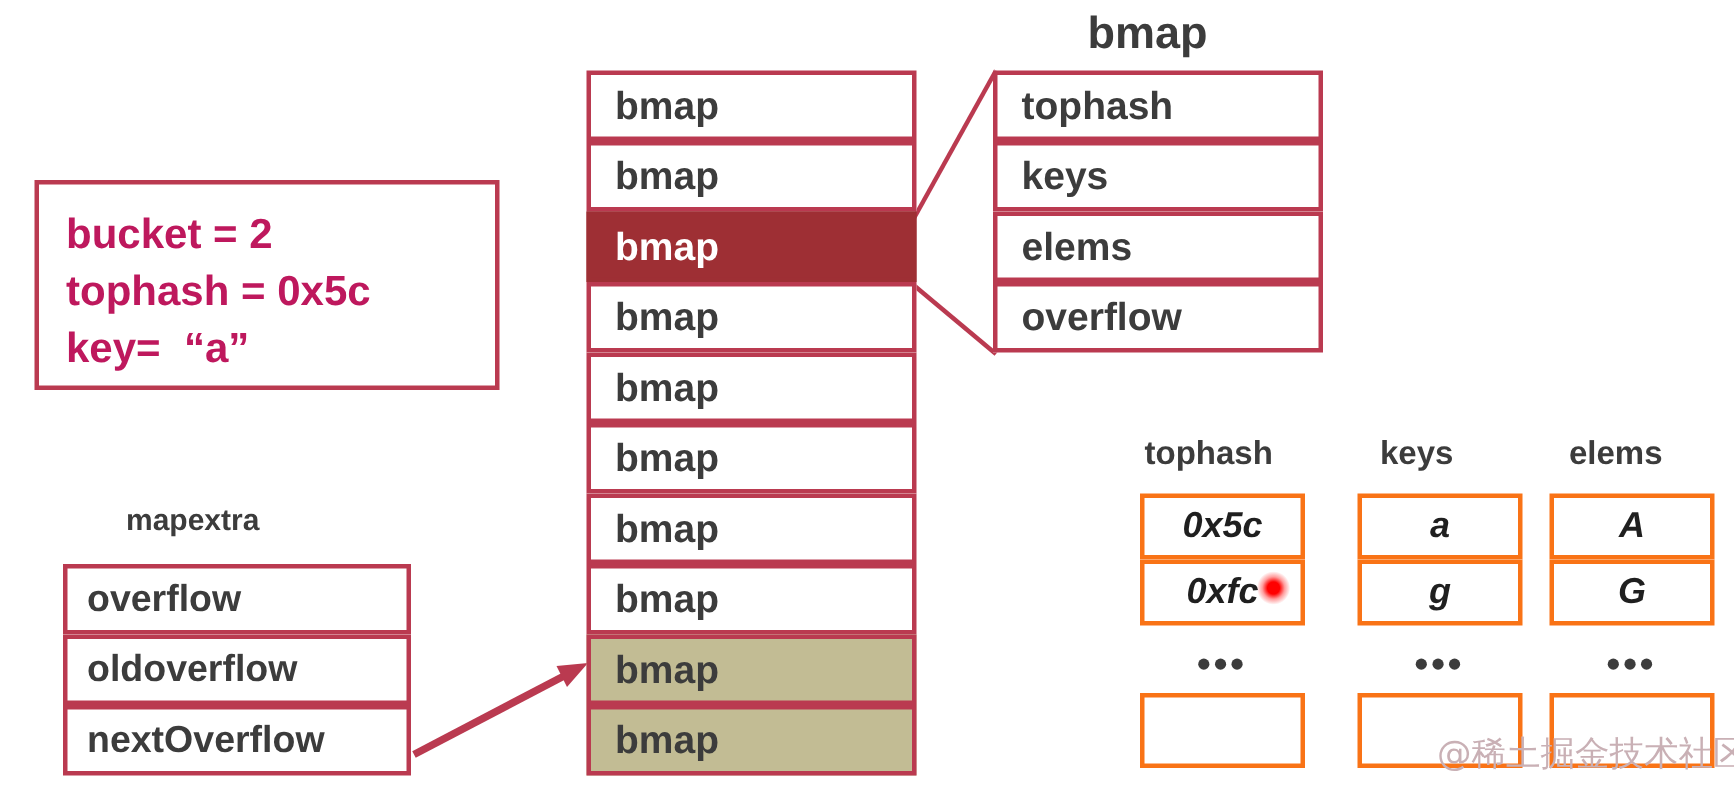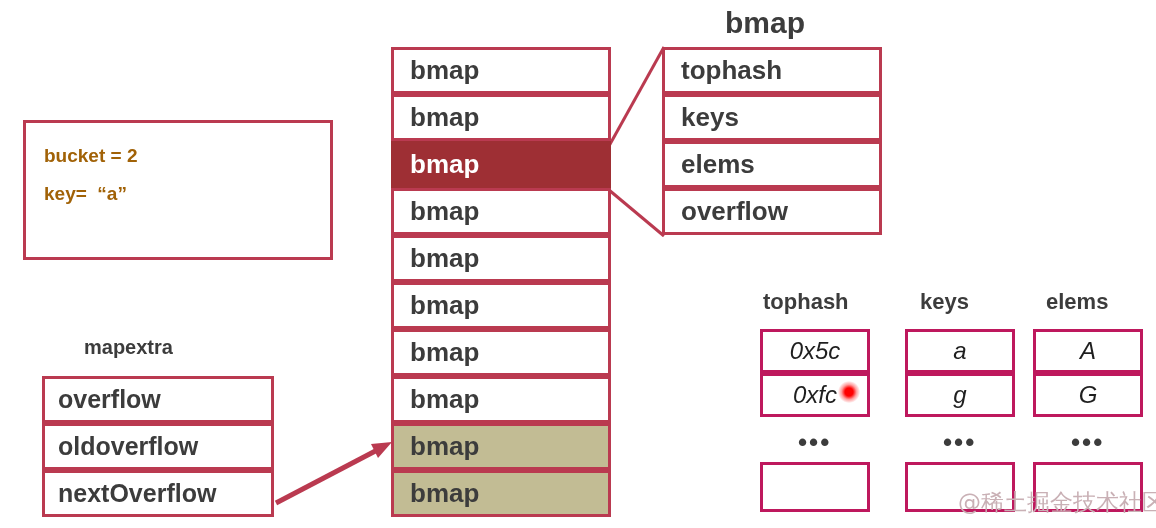--- a/index.html
+++ b/index.html
@@ -44,23 +44,23 @@
 
   
   #info-box {
     left: 23px;
     top: 120px;
     width: 310px;
     height: 140px;
     padding: 14px 18px 0 18px;
   }
   #info-box .line {
-    color: #a16207;
-    font-weight: bold;
-    font-size: 19px;
+    color: #be185d;
+    font-weight: bold;
+    font-size: 28px;
     line-height: 38px;
     white-space: pre;
   }
 
   
   #mapextra-title {
     left: 84px;
     top: 336px;
     font-size: 20px;
   }
@@ -105,27 +105,27 @@
   }
 
   
   .col-title {
     font-size: 22px;
     color: #3c3c3c;
     font-weight: bold;
   }
   .val-cell {
     box-sizing: border-box;
-    border: 3px solid #be185d;
+    border: 3px solid #f97316;
     background: #ffffff;
     display: flex;
     align-items: center;
     justify-content: center;
     font-style: italic;
-    font-weight: normal;
+    font-weight: bold;
     color: #1f1f1f;
     position: absolute;
   }
   .ellipsis {
     position: absolute;
     font-size: 26px;
     font-weight: bold;
     color: #3c3c3c;
     letter-spacing: 2px;
   }
@@ -172,20 +172,21 @@
     <line x1="609" y1="146" x2="664" y2="47" stroke="#ba3a50" stroke-width="3"></line>
 
     <line x1="609" y1="190" x2="664" y2="236" stroke="#ba3a50" stroke-width="3"></line>
 
     <line x1="276" y1="503" x2="383" y2="447" stroke="#ba3a50" stroke-width="5"></line>
     <polygon points="392,442 371,444 378,458" fill="#ba3a50"></polygon>
   </svg>
 
   <div class="box" id="info-box">
     <div class="line">bucket = 2</div>
+    <div class="line">tophash = 0x5c</div>
     <div class="line">key=  “a”</div>
   </div>
 
   <div class="label" id="mapextra-title">mapextra</div>
   <div class="cell mapextra-cell" style="top:376px">overflow</div>
   <div class="cell mapextra-cell" style="top:423px">oldoverflow</div>
   <div class="cell mapextra-cell" style="top:470px">nextOverflow</div>
 
   <div class="cell bmap-cell" style="top:47px">bmap</div>
   <div class="cell bmap-cell" style="top:94px">bmap</div>

